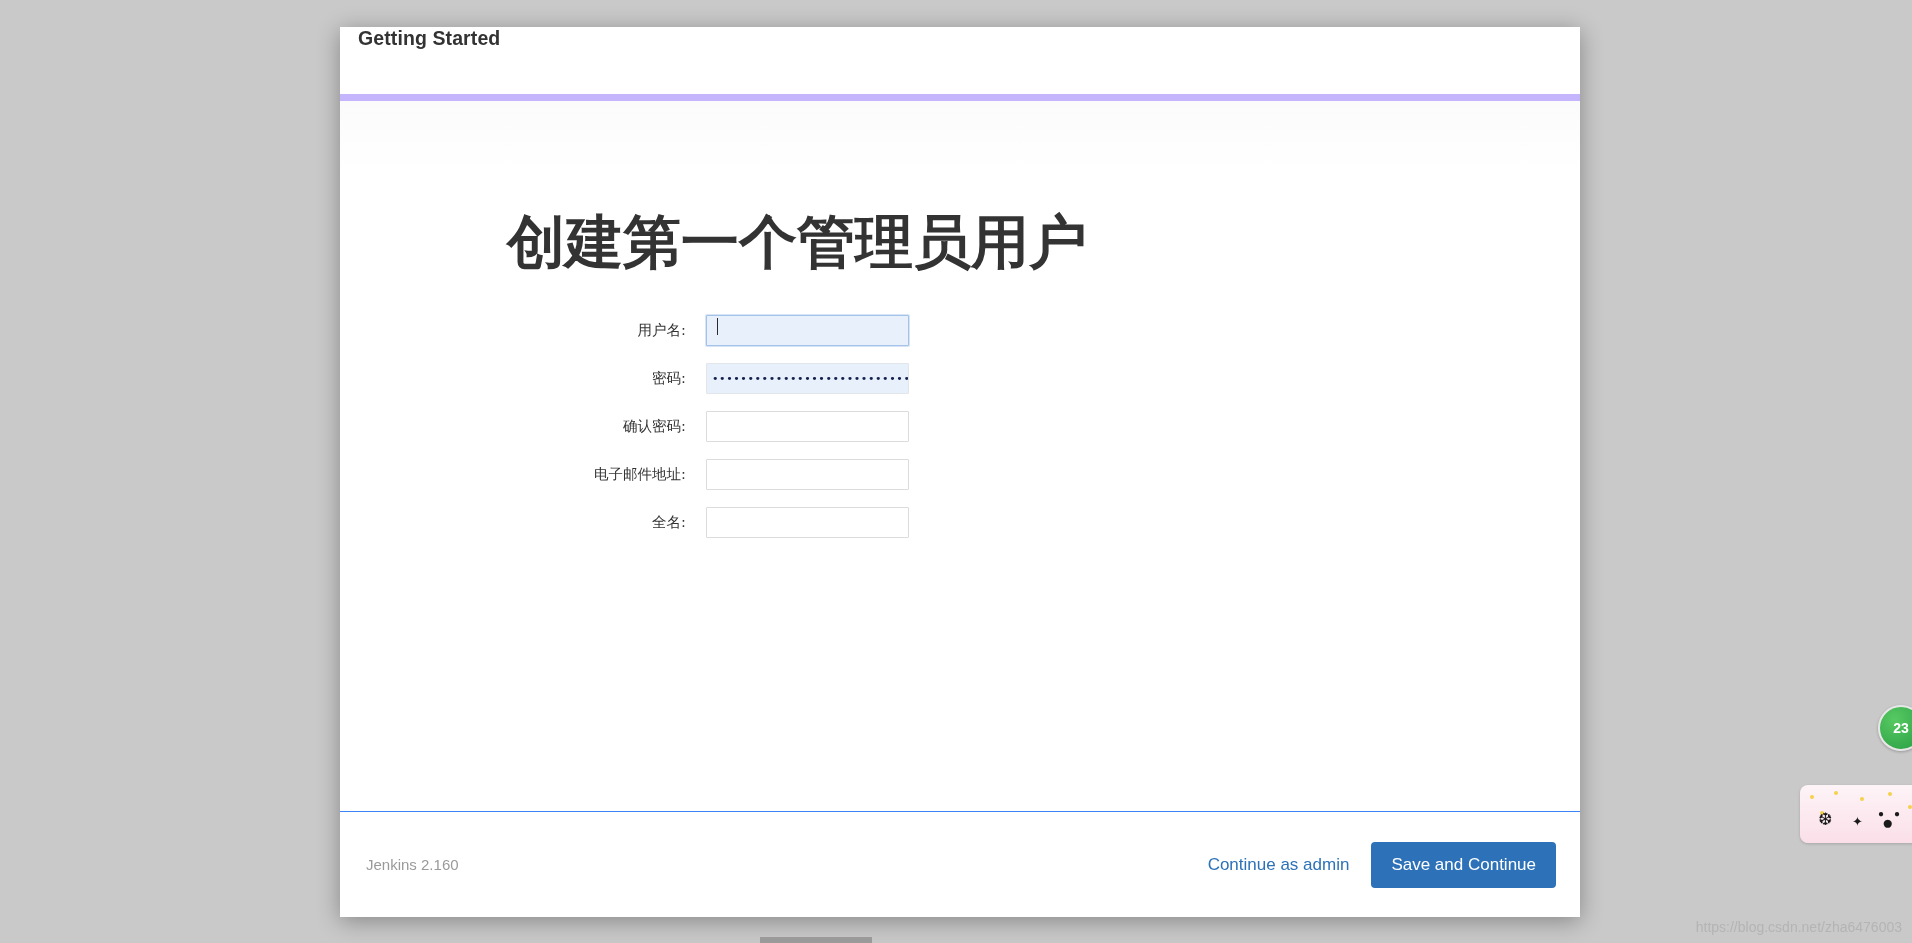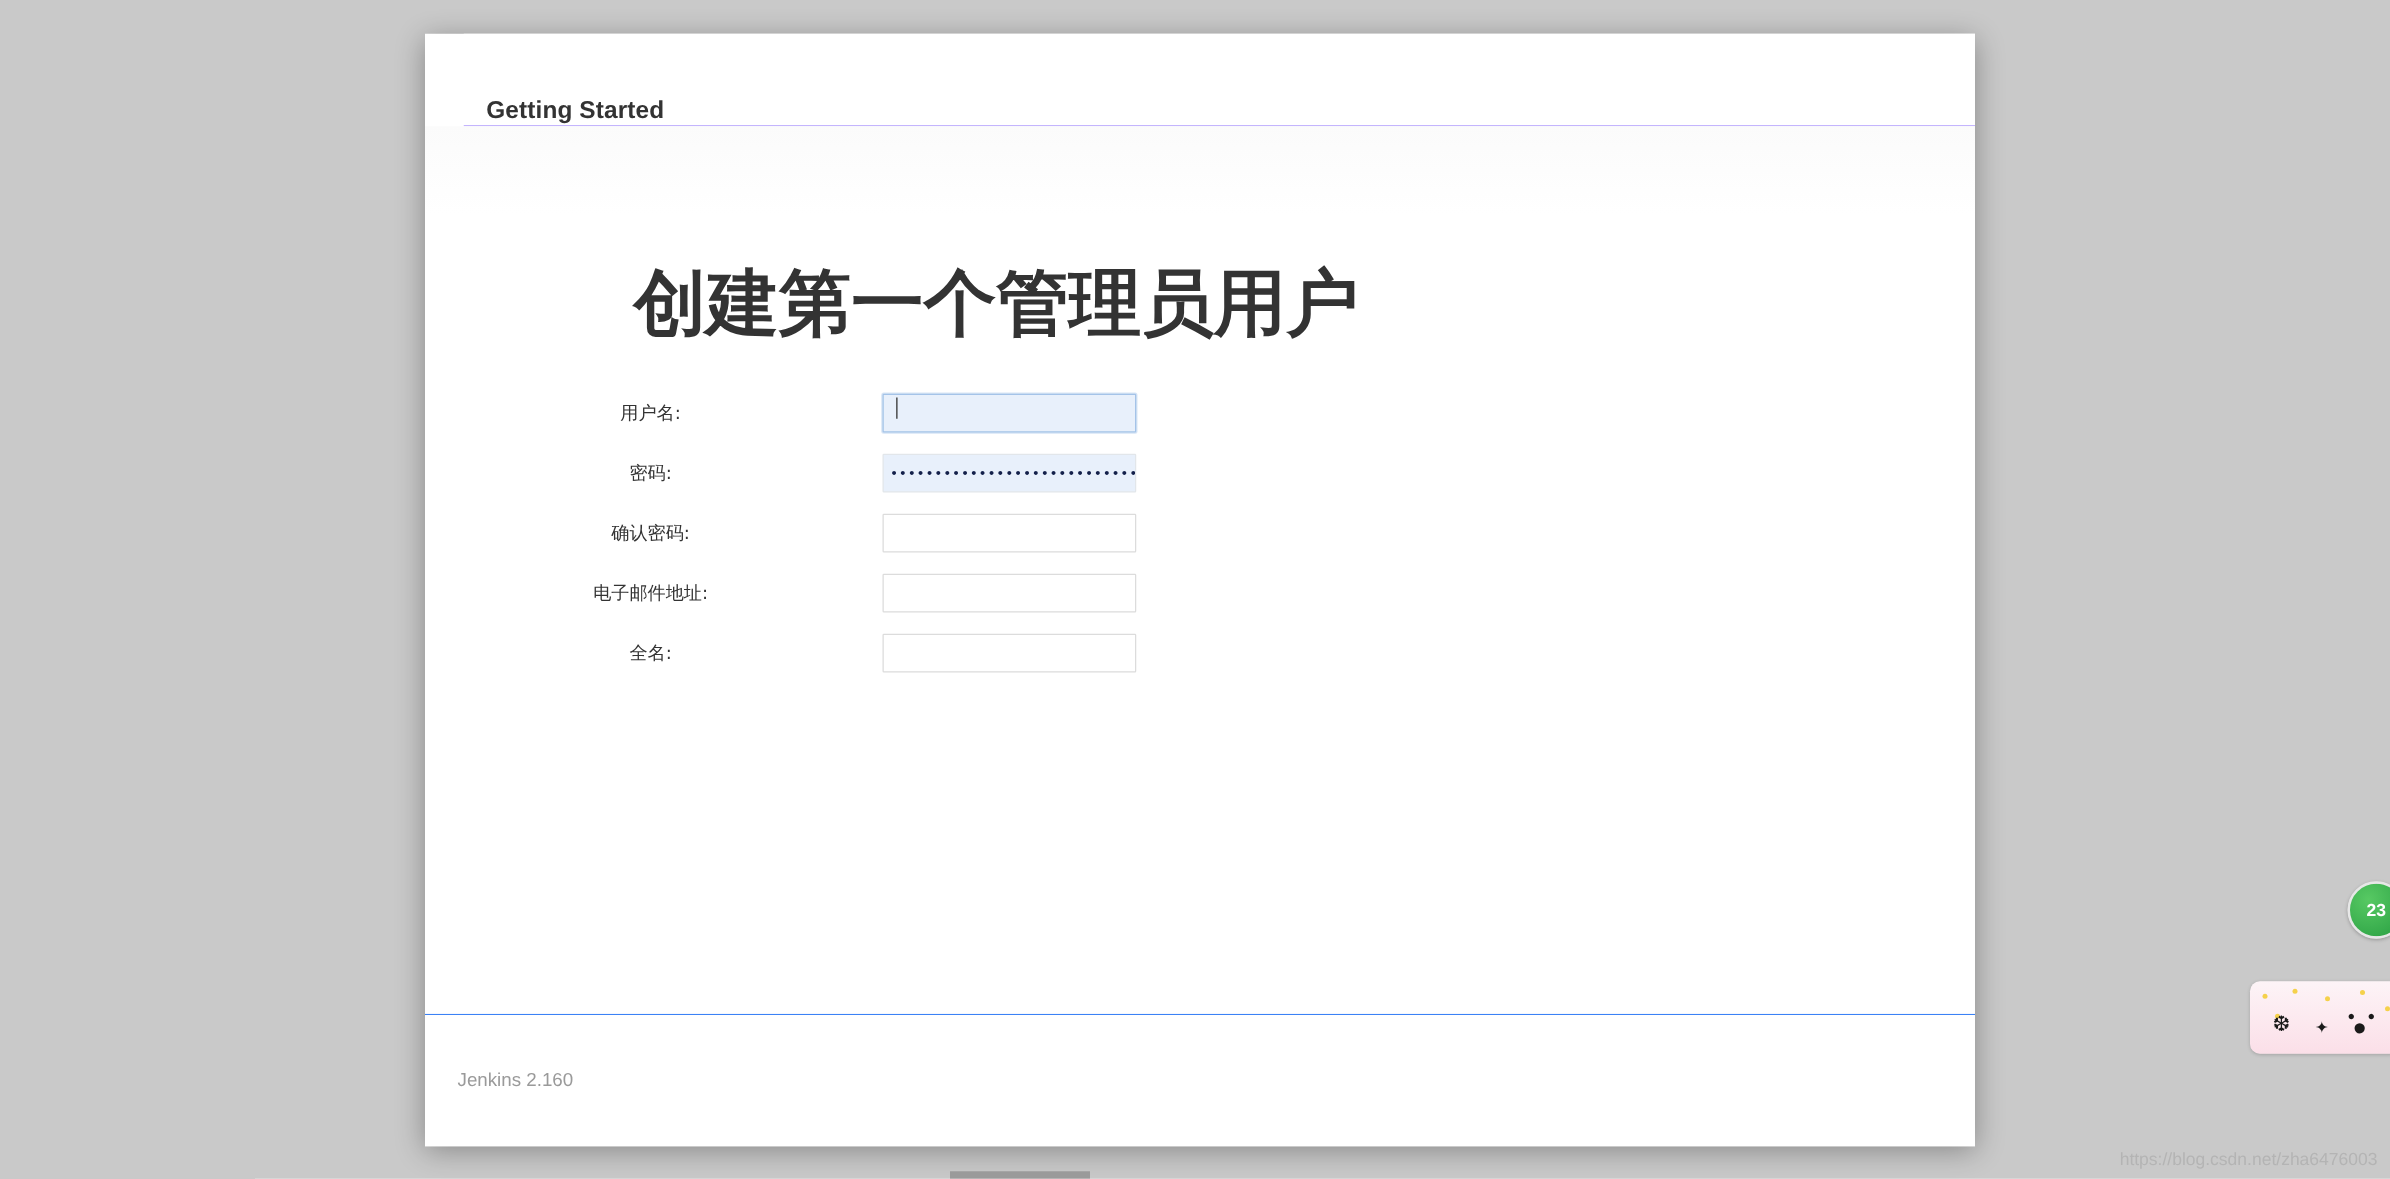--- a/index.html
+++ b/index.html
@@ -24,25 +24,24 @@
     background: #ffffff;
     box-shadow: 0 4px 22px rgba(0,0,0,0.33);
     display: flex;
     flex-direction: column;
   }
 
   #dialog-header {
     height: 74px;
     flex: 0 0 74px;
     display: flex;
-    align-items: flex-end;
+    align-items: flex-start;
     padding-left: 18px;
     background: #ffffff;
-    border-bottom: 1px solid #c4b5fd;
-    margin-left: 31px;
+    border-bottom: 7px solid #c4b5fd;
   }
   #dialog-title {
     font-size: 19.5px;
     font-weight: bold;
     color: #333333;
     letter-spacing: 0.1px;
   }
 
   #dialog-body {
     flex: 1 1 auto;
@@ -72,22 +71,22 @@
     width: 100%;
   }
   .form-row {
     display: flex;
     align-items: center;
     height: 48px;
     margin-bottom: 0px;
   }
   .form-label {
     width: 366px;
-    text-align: center;
-    padding-right: 5px;
+    text-align: right;
+    padding-right: 20px;
     font-size: 14.5px;
     color: #333333;
     font-family: "DejaVu Sans", "Liberation Sans", sans-serif;
     white-space: nowrap;
   }
   .form-control {
     width: 203px;
     height: 31px;
     border: 1px solid #dcdcdc;
     background: #ffffff;
@@ -270,20 +269,24 @@
         <div class="field-wrap">
           <input class="form-control" type="text" placeholder="" style="">
         </div>
       </div>
 
     </div>
   </div>
 
   <div id="dialog-footer">
     <span id="jenkins-version">Jenkins 2.160</span>
+    <div id="footer-actions">
+      <a id="continue-as-admin-link">Continue as admin</a>
+      <button id="save-and-continue-button">Save and Continue</button>
+    </div>
   </div>
 
 </div>
 
 <div id="green-badge">23</div>
 
 <div id="promo-widget">
   <span class="star" style="left:10px;  top:10px;"></span>
   <span class="star" style="left:34px;  top:6px;"></span>
   <span class="star" style="left:60px;  top:12px;"></span>

